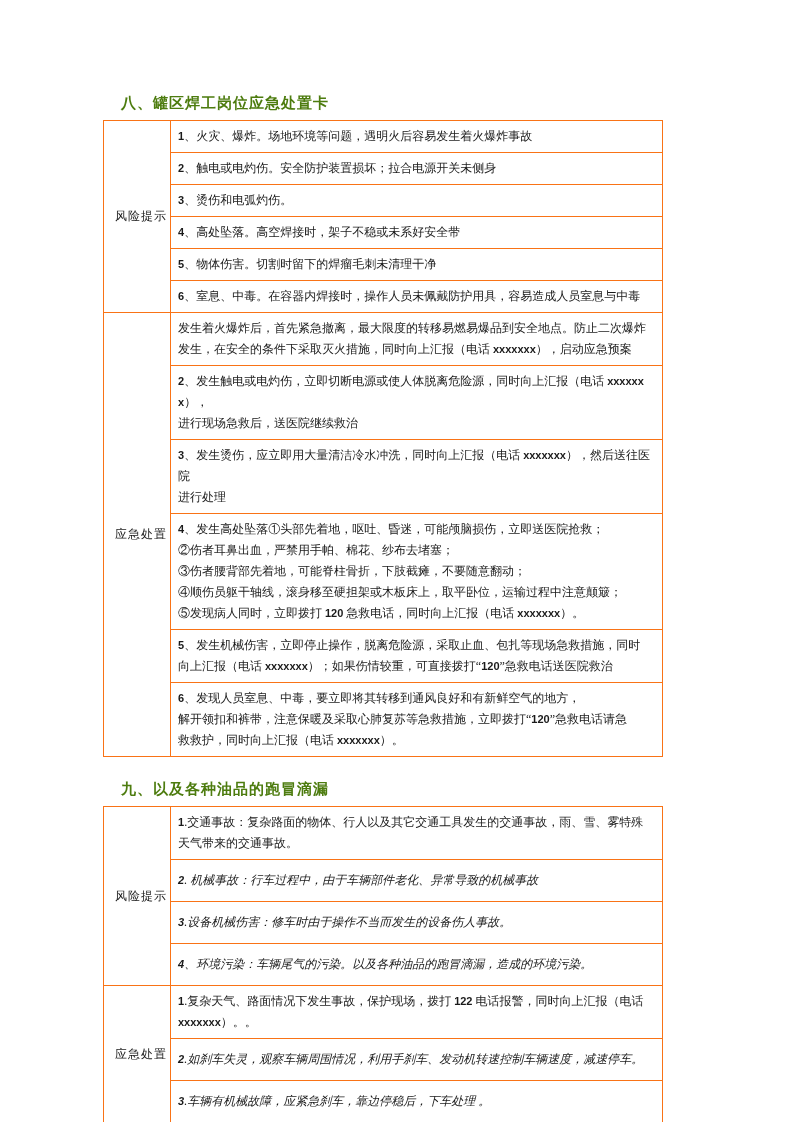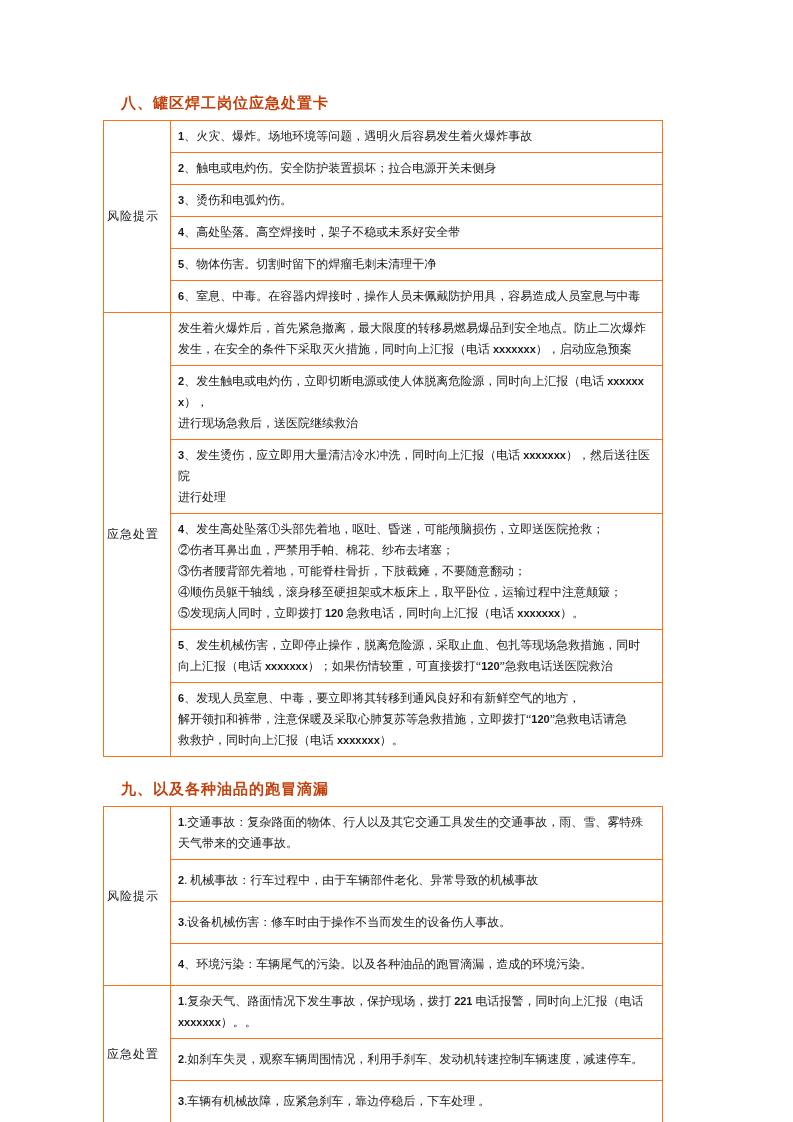--- a/index.html
+++ b/index.html
@@ -14,51 +14,52 @@
     color: #1a1a1a;
     overflow: hidden;
   }
   .doc {
     padding: 94px 0 0 103px;
   }
   .section-title {
     font-family: "Liberation Sans", sans-serif;
     font-size: 15px;
     font-weight: 700;
-    color: #c2410c;
+    color: #4d7c0f;
     margin: 0 0 7px 18px;
     letter-spacing: 1px;
   }
   .section-gap {
     height: 23px;
   }
   table.card {
     border-collapse: collapse;
     table-layout: fixed;
     width: 560px;
   }
   table.card td {
     border: 1px solid #f97316;
     font-size: 12px;
     line-height: 21px;
     vertical-align: middle;
   }
   td.group-label {
     width: 60px;
-    text-align: left;
+    text-align: right;
     padding: 4px 3px;
     letter-spacing: 1px;
   }
   td.item {
     padding: 5px 7px;
     white-space: pre-line;
     word-break: break-all;
   }
   td.item.pad-lg {
     padding: 10px 7px;
+    font-style: italic;
   }
   .latin {
     font-family: "Liberation Sans", sans-serif;
     font-weight: 700;
     font-size: 11px;
   }
 </style>
 </head>
 <body>
 
@@ -134,21 +135,21 @@
         <td class="item pad-lg"><span class="latin">2</span>. 机械事故：行车过程中，由于车辆部件老化、异常导致的机械事故</td>
       </tr>
       <tr>
         <td class="item pad-lg"><span class="latin">3</span>.设备机械伤害：修车时由于操作不当而发生的设备伤人事故。</td>
       </tr>
       <tr>
         <td class="item pad-lg"><span class="latin">4</span>、环境污染：车辆尾气的污染。以及各种油品的跑冒滴漏，造成的环境污染。</td>
       </tr>
       <tr>
         <td class="group-label" rowspan="3">应急处置</td>
-        <td class="item"><span class="latin">1</span>.复杂天气、路面情况下发生事故，保护现场，拨打 <span class="latin">221</span> 电话报警，同时向上汇报（电话
+        <td class="item"><span class="latin">1</span>.复杂天气、路面情况下发生事故，保护现场，拨打 <span class="latin">122</span> 电话报警，同时向上汇报（电话
 <span class="latin">xxxxxxx</span>）。。</td>
       </tr>
       <tr>
         <td class="item pad-lg"><span class="latin">2</span>.如刹车失灵，观察车辆周围情况，利用手刹车、发动机转速控制车辆速度，减速停车。</td>
       </tr>
       <tr>
         <td class="item pad-lg"><span class="latin">3</span>.车辆有机械故障，应紧急刹车，靠边停稳后，下车处理 。</td>
       </tr>
     </tbody>
   </table>

